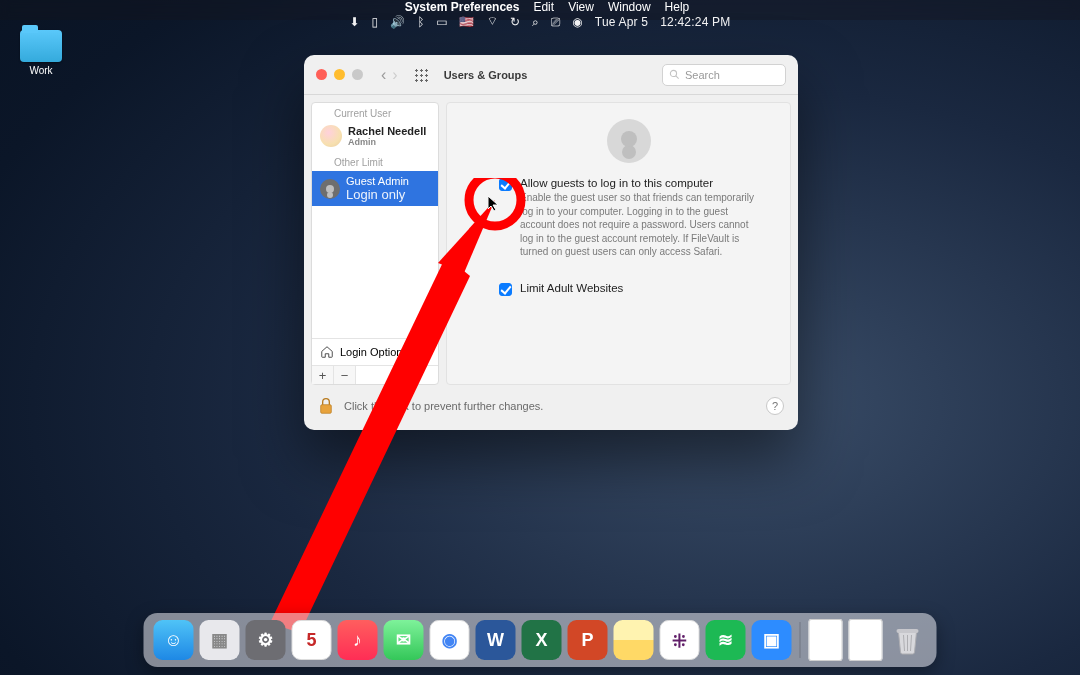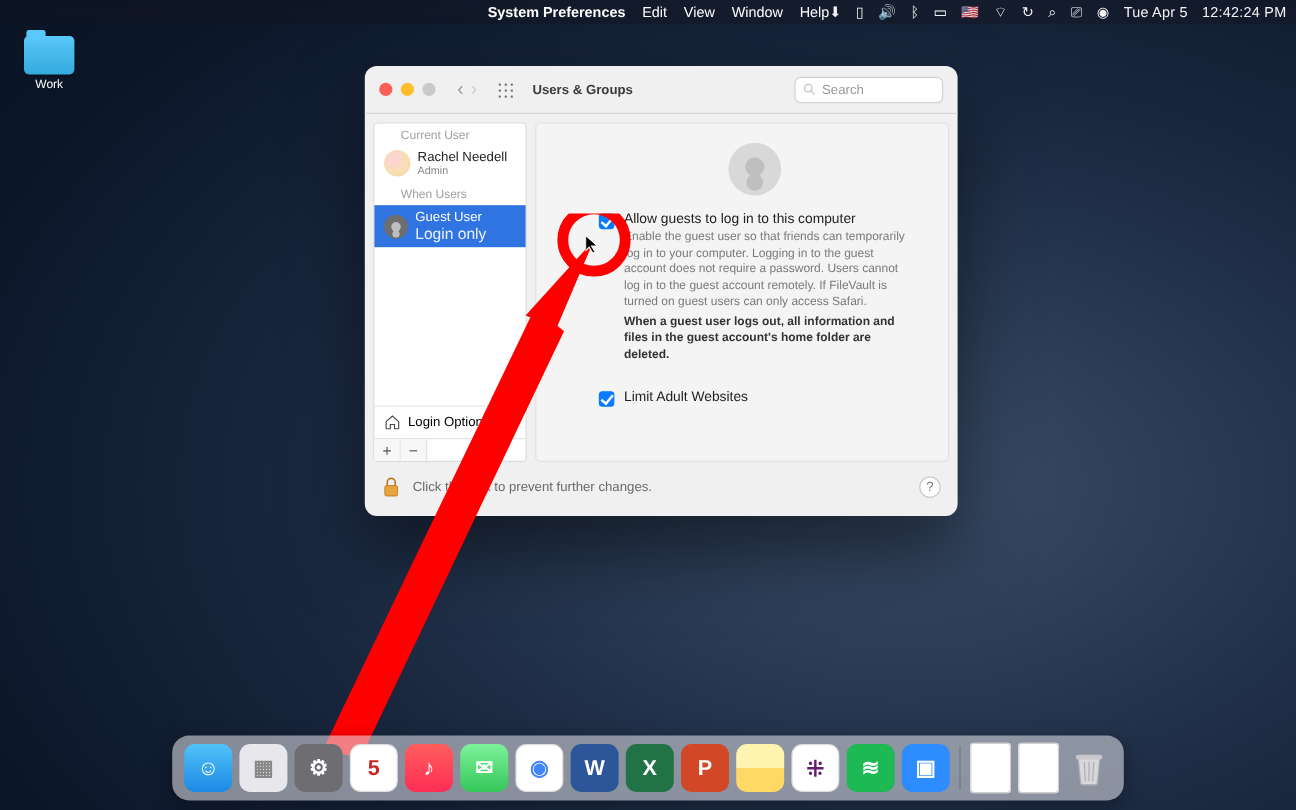--- a/index.html
+++ b/index.html
@@ -23,21 +23,21 @@
   radial-gradient(1px 1px at 930px 460px, #fff 50%, transparent 51%),
   radial-gradient(1px 1px at 120px 200px, #cfe 50%, transparent 51%),
   radial-gradient(1px 1px at 200px 300px, #fff 50%, transparent 51%);
 }
 
 
 .menu-bar {
   position:absolute; top:0; left:0; right:0; height:20px;
   background: rgba(20,20,30,0.35); backdrop-filter: blur(4px);
   display:flex; align-items:center; color:#fff; font-size:12px;
-  padding:0 8px; justify-content:flex-end;
+  padding:0 8px; justify-content:flex-start;flex-direction:column;
 }
 .menu-left, .menu-right { display:flex; align-items:center; gap:14px; }
 .menu-right { gap:12px; }
 .menu-left .app-name { font-weight:600; }
 .apple { font-size:14px; }
 .menu-right .mi { display:flex; align-items:center; opacity:.95; font-size:12px; }
 .menu-right .clock { letter-spacing:.2px; }
 
 
 .desktop-icon {
@@ -80,21 +80,21 @@
 
 .win-body { flex:1; display:flex; flex-direction:column; }
 .columns { flex:1; display:flex; padding:7px; gap:7px; }
 
 
 .sidebar {
   width:128px; background:#fff; border:1px solid #dcdcdc; border-radius:4px;
   display:flex; flex-direction:column; font-size:11px;
 }
 .sbh { color:#a0a0a0; padding:5px 22px 3px; font-size:10px; }
-.user-row { display:flex; align-items:center; gap:6px; padding:3px 8px 5px; }
+.user-row { display:flex; align-items:center; gap:6px; padding:3px 8px 5px;font-weight:bold; }
 .avatar-sml { width:22px; height:22px; border-radius:50%; background:radial-gradient(circle at 40% 35%, #ffd1dc, #f7e0b0 60%, #e8cba0);}
 .user-meta .nm{font-size:11px;color:#222} .user-meta .rl{font-size:9px;color:#888}
 .sel-row {
   background:#2f74e0; color:#fff; padding:4px 8px; display:flex; align-items:center; gap:6px;
 }
 .sel-row .nm{font-size:11px;font-weight:500} .sel-row .rl{font-size:13px;opacity:.9}
 .avatar-grey{width:20px;height:20px;border-radius:50%;background:#6e6e6e;display:flex;align-items:center;justify-content:center}
 .avatar-grey::after{content:"";width:8px;height:8px;border-radius:50%;background:#bfbfbf;box-shadow:0 6px 0 -1px #bfbfbf}
 .sb-spacer{flex:1}
 .login-opts{border-top:1px solid #e4e4e4;padding:6px 8px;display:flex;align-items:center;gap:6px}
@@ -202,25 +202,25 @@
 
       <div class="sidebar">
         <div class="sbh">Current User</div>
         <div class="user-row">
           <div class="avatar-sml"></div>
           <div class="user-meta">
             <div class="nm">Rachel Needell</div>
             <div class="rl">Admin</div>
           </div>
         </div>
-        <div class="sbh">When Users</div>
+        <div class="sbh">Other Limit</div>
         <div class="sel-row">
           <div class="avatar-grey"></div>
           <div>
-            <div class="nm">Guest User</div>
+            <div class="nm">Guest Admin</div>
             <div class="rl">Login only</div>
           </div>
         </div>
         <div class="sb-spacer"></div>
         <div class="login-opts">
           <svg class="home-icon" viewBox="0 0 24 24">
               <path d="M3 11 12 3l9 8v9a1 1 0 0 1-1 1h-5v-6H9v6H4a1 1 0 0 1-1-1z" fill="none" stroke="#444" stroke-width="1.6"></path>
             </svg>
           <span>Login Options</span>
         </div>
@@ -231,21 +231,20 @@
       </div>
 
       <div class="detail">
         <div class="bigavatar"></div>
 
         <div class="opt">
           <input type="checkbox" class="cbx" checked="" style="">
           <div class="txt">
             <div class="hd">Allow guests to log in to this computer</div>
             <div class="ds">Enable the guest user so that friends can temporarily log in to your computer. Logging in to the guest account does not require a password. Users cannot log in to the guest account remotely. If FileVault is turned on guest users can only access Safari.</div>
-            <div class="ds bold">When a guest user logs out, all information and files in the guest account's home folder are deleted.</div>
           </div>
         </div>
 
         <div class="opt simple">
           <input type="checkbox" class="cbx" checked="" style="">
           <div class="txt">
               <div class="hd">Limit Adult Websites</div>
             </div>
         </div>
 

